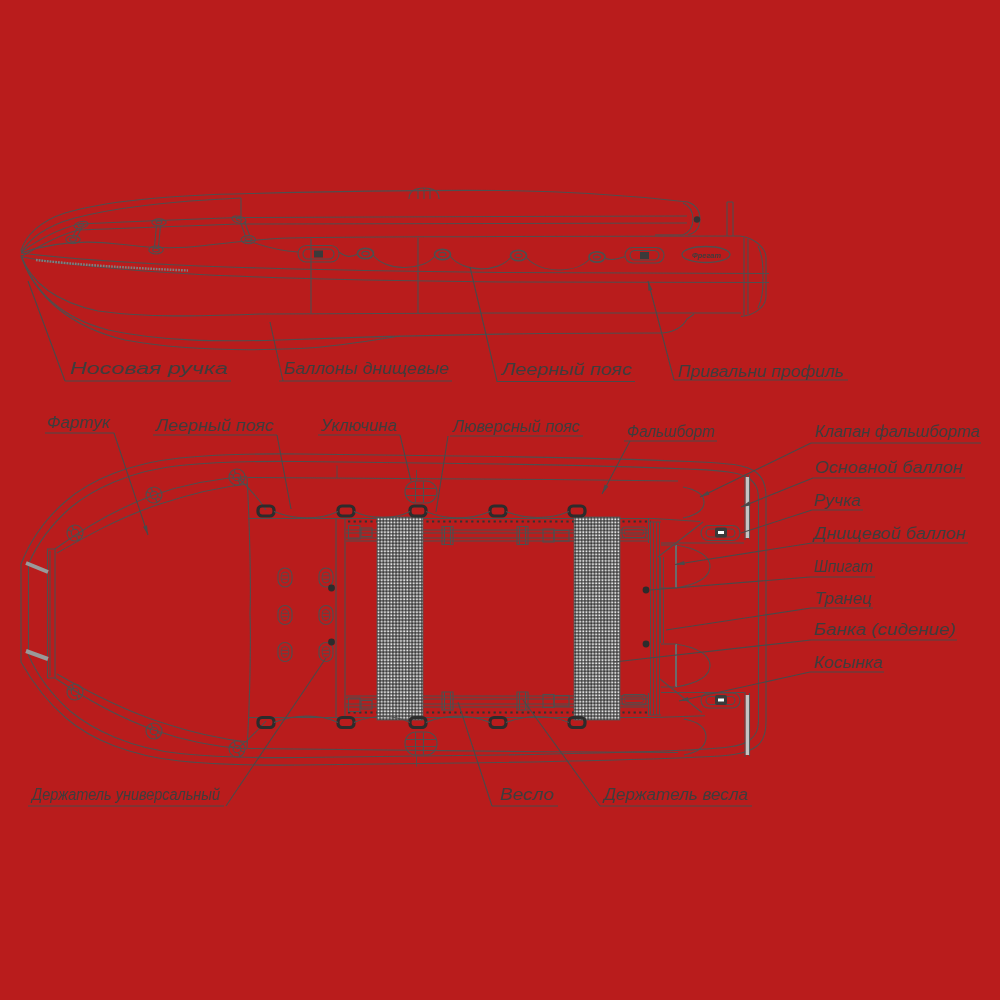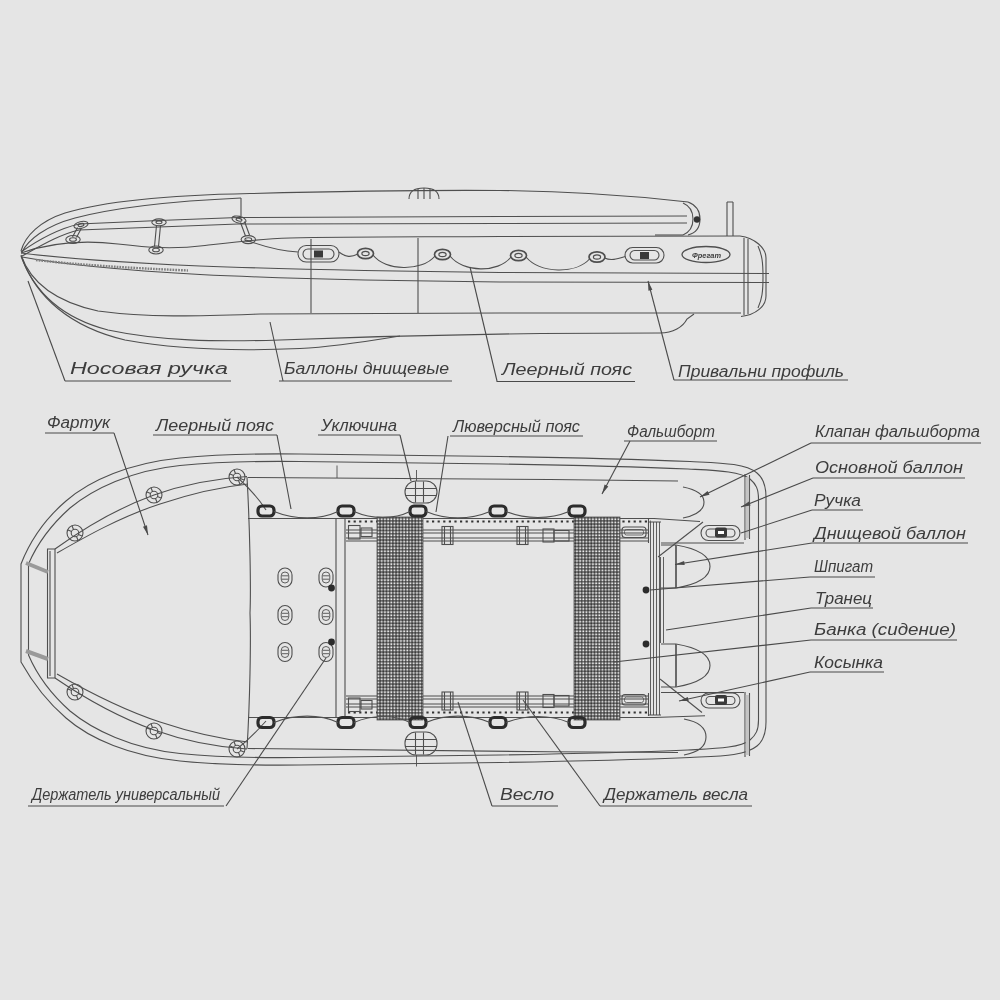--- a/index.html
+++ b/index.html
@@ -1,16 +1,16 @@
 <!DOCTYPE html>
 <html><head>
 <meta charset="utf-8">
 <style>
   html,body{margin:0;padding:0;background:#ffffff;}
-  #page{position:relative;width:1000px;height:1000px;background:#e5e5e5;overflow:hidden;}
+  #page{position:relative;width:1000px;height:1000px;background:#b91c1c;overflow:hidden;}
   svg{position:absolute;left:0;top:0;filter:blur(0.33px);}
   text{font-family:"Liberation Sans",sans-serif;font-style:italic;fill:#3d3d3d;}
 </style>
 </head>
 <body>
 <div id="page">
 <svg width="1000" height="1000" viewBox="0 0 1000 1000">
 <defs>
   <pattern id="hatch" width="3.2" height="3.2" patternUnits="userSpaceOnUse">
     <rect width="3.2" height="3.2" fill="#6e6e6e"></rect>

